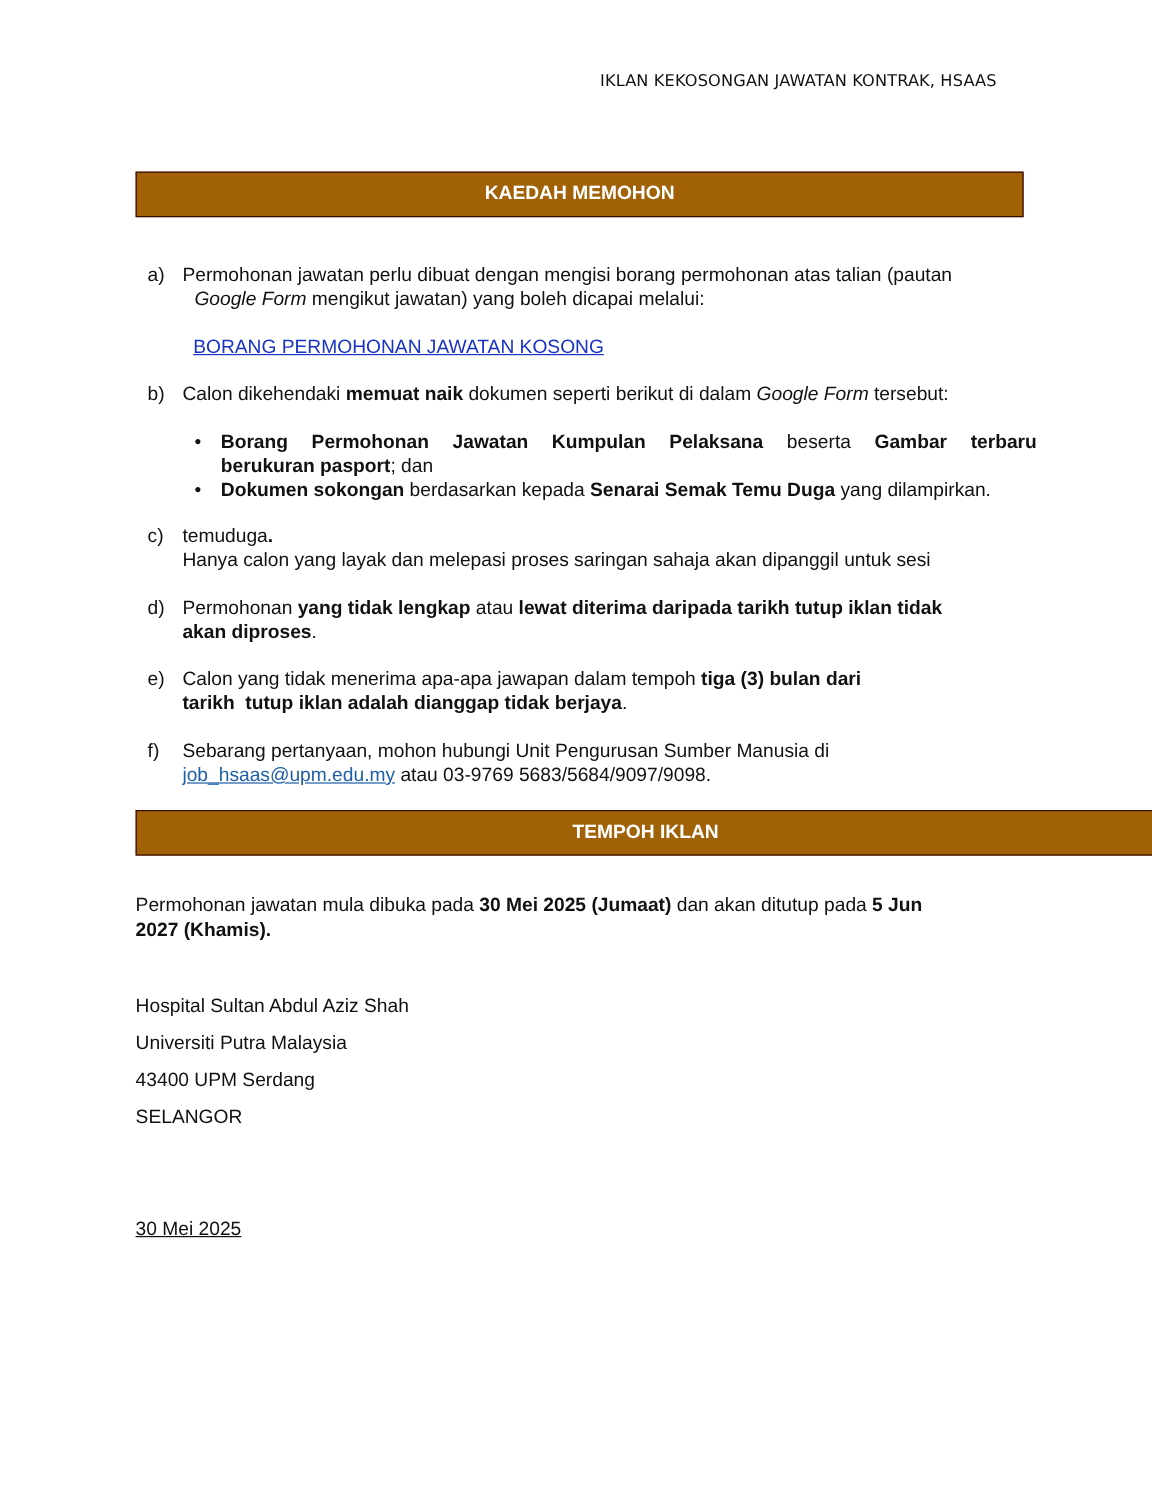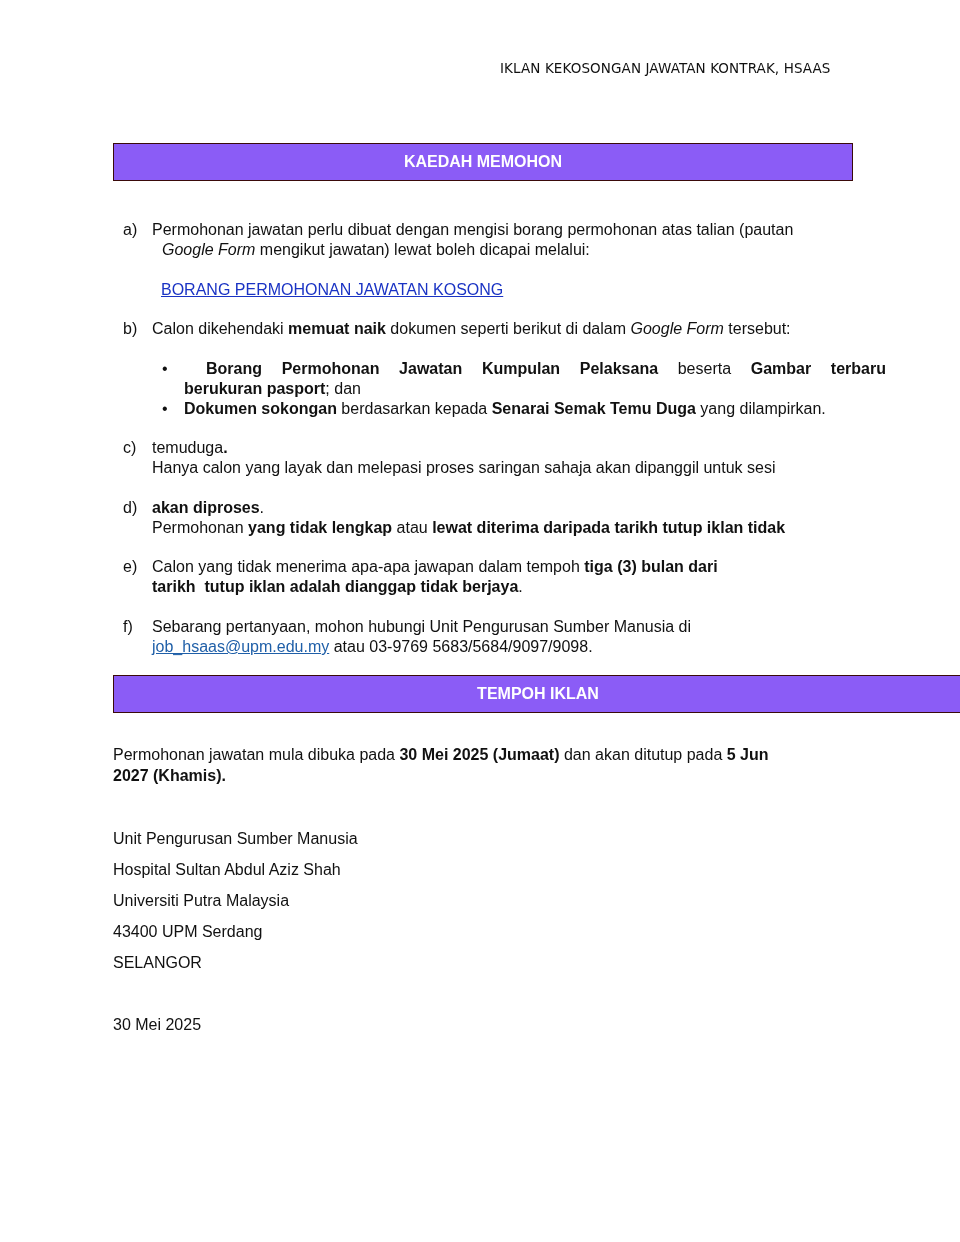--- a/index.html
+++ b/index.html
@@ -1,20 +1,20 @@
 <!DOCTYPE html>
 <html><head>
 <meta charset="utf-8">
 <style>
   html, body { margin: 0; padding: 0; background: #ffffff; }
   body { width: 960px; height: 1242px; position: relative; overflow: hidden;
          font-family: "Liberation Sans", sans-serif; color: #111; }
   .header-right { position: absolute; top: 60px; left: 500px; font-size: 14px; letter-spacing: 0.1px;
                   font-family: "DejaVu Sans", sans-serif; font-size: 13.5px; color: #111; text-align: right; }
-  .banner { position: absolute; left: 113px; height: 38px; background: #8b5cf6;
+  .banner { position: absolute; left: 113px; height: 38px; background: #a16207;
             border: 1px solid #3a0a0a; box-sizing: border-box;
             color: #fff; font-weight: bold; font-size: 16px; display: flex; align-items: center; justify-content: center; }
   .banner1 { top: 143px; width: 740px; }
   .banner2 { top: 675px; width: 850px; }
   .item { position: absolute; left: 123px; font-size: 16px; line-height: 20px; width: 740px; }
   .item .lbl { position: absolute; left: 0; top: 0; width: 28px; }
   .item .txt { margin-left: 29px; }
   .indent2 { padding-left: 10px; }
   a.link { color: #1a33c4; }
   a.mail { color: #1f5fa8; }
@@ -33,57 +33,57 @@
 <div class="header-right">IKLAN KEKOSONGAN JAWATAN KONTRAK, HSAAS</div>
 
 <div class="banner banner1">
   <span>KAEDAH MEMOHON</span>
 </div>
 
 <div class="item" style="top:220px;">
   <span class="lbl">a)</span>
   <div class="txt">
     <div>Permohonan jawatan perlu dibuat dengan mengisi borang permohonan atas talian (pautan</div>
-    <div class="indent2"><i>Google Form</i><span> mengikut jawatan) lewat boleh dicapai melalui:</span></div>
+    <div class="indent2"><i>Google Form</i><span> mengikut jawatan) yang boleh dicapai melalui:</span></div>
   </div>
 </div>
 <div class="item" style="top:280px; left:161px;">
   <a class="link" href="#">BORANG PERMOHONAN JAWATAN KOSONG</a>
 </div>
 
 <div class="item" style="top:319px;">
   <span class="lbl">b)</span>
   <div class="txt"><span>Calon dikehendaki </span><b>memuat naik</b><span> dokumen seperti berikut di dalam </span><i>Google Form</i><span> tersebut:</span></div>
 </div>
 
 <div class="bullets" style="top:359px;">
   <div class="bullet">
     <span class="dot">•</span>
-    <div class="justify" style="width:680px;margin-left:22px;"><b>Borang Permohonan Jawatan Kumpulan Pelaksana</b><span> beserta </span><b>Gambar terbaru</b></div>
+    <div class="justify" style="width:680px;"><b>Borang Permohonan Jawatan Kumpulan Pelaksana</b><span> beserta </span><b>Gambar terbaru</b></div>
     <div><b>berukuran pasport</b><span>; dan</span></div>
   </div>
   <div class="bullet">
     <span class="dot">•</span>
     <div><b>Dokumen sokongan</b><span> berdasarkan kepada </span><b>Senarai Semak Temu Duga</b><span> yang dilampirkan.</span></div>
   </div>
 </div>
 
 <div class="item" style="top:438px;">
   <span class="lbl">c)</span>
   <div class="txt">
     <div><span>temuduga</span><b>.</b></div>
     <div>Hanya calon yang layak dan melepasi proses saringan sahaja akan dipanggil untuk sesi</div>
   </div>
 </div>
 
 <div class="item" style="top:498px;">
   <span class="lbl">d)</span>
   <div class="txt">
+    <div><span>Permohonan </span><b>yang tidak lengkap</b><span> atau </span><b>lewat diterima daripada tarikh tutup iklan tidak</b></div>
     <div><b>akan diproses</b><span>.</span></div>
-    <div><span>Permohonan </span><b>yang tidak lengkap</b><span> atau </span><b>lewat diterima daripada tarikh tutup iklan tidak</b></div>
   </div>
 </div>
 
 <div class="item" style="top:557px;">
   <span class="lbl">e)</span>
   <div class="txt">
     <div><span>Calon yang tidak menerima apa-apa jawapan dalam tempoh </span><b>tiga (3) bulan dari</b></div>
     <div><b style="white-space:pre;">tarikh  tutup iklan adalah dianggap tidak berjaya</b><span>.</span></div>
   </div>
 </div>
@@ -98,20 +98,19 @@
 
 <div class="banner banner2">
   <span>TEMPOH IKLAN</span>
 </div>
 
 <div class="para" style="top:744px;">
   <span>Permohonan jawatan mula dibuka pada </span><b>30 Mei 2025 (Jumaat)</b><span> dan akan ditutup pada </span><b>5 Jun</b><br><b>2027 (Khamis).</b>
 </div>
 
 <div class="addr" style="top:823px;">
-  <div>Unit Pengurusan Sumber Manusia</div>
   <div>Hospital Sultan Abdul Aziz Shah</div>
   <div>Universiti Putra Malaysia</div>
   <div>43400 UPM Serdang</div>
   <div>SELANGOR</div>
 </div>
 
-<div class="addr" style="top:1009px;">30 Mei 2025</div>
+<div class="addr" style="top:1009px;text-decoration:underline;">30 Mei 2025</div>
 
 </body></html>

